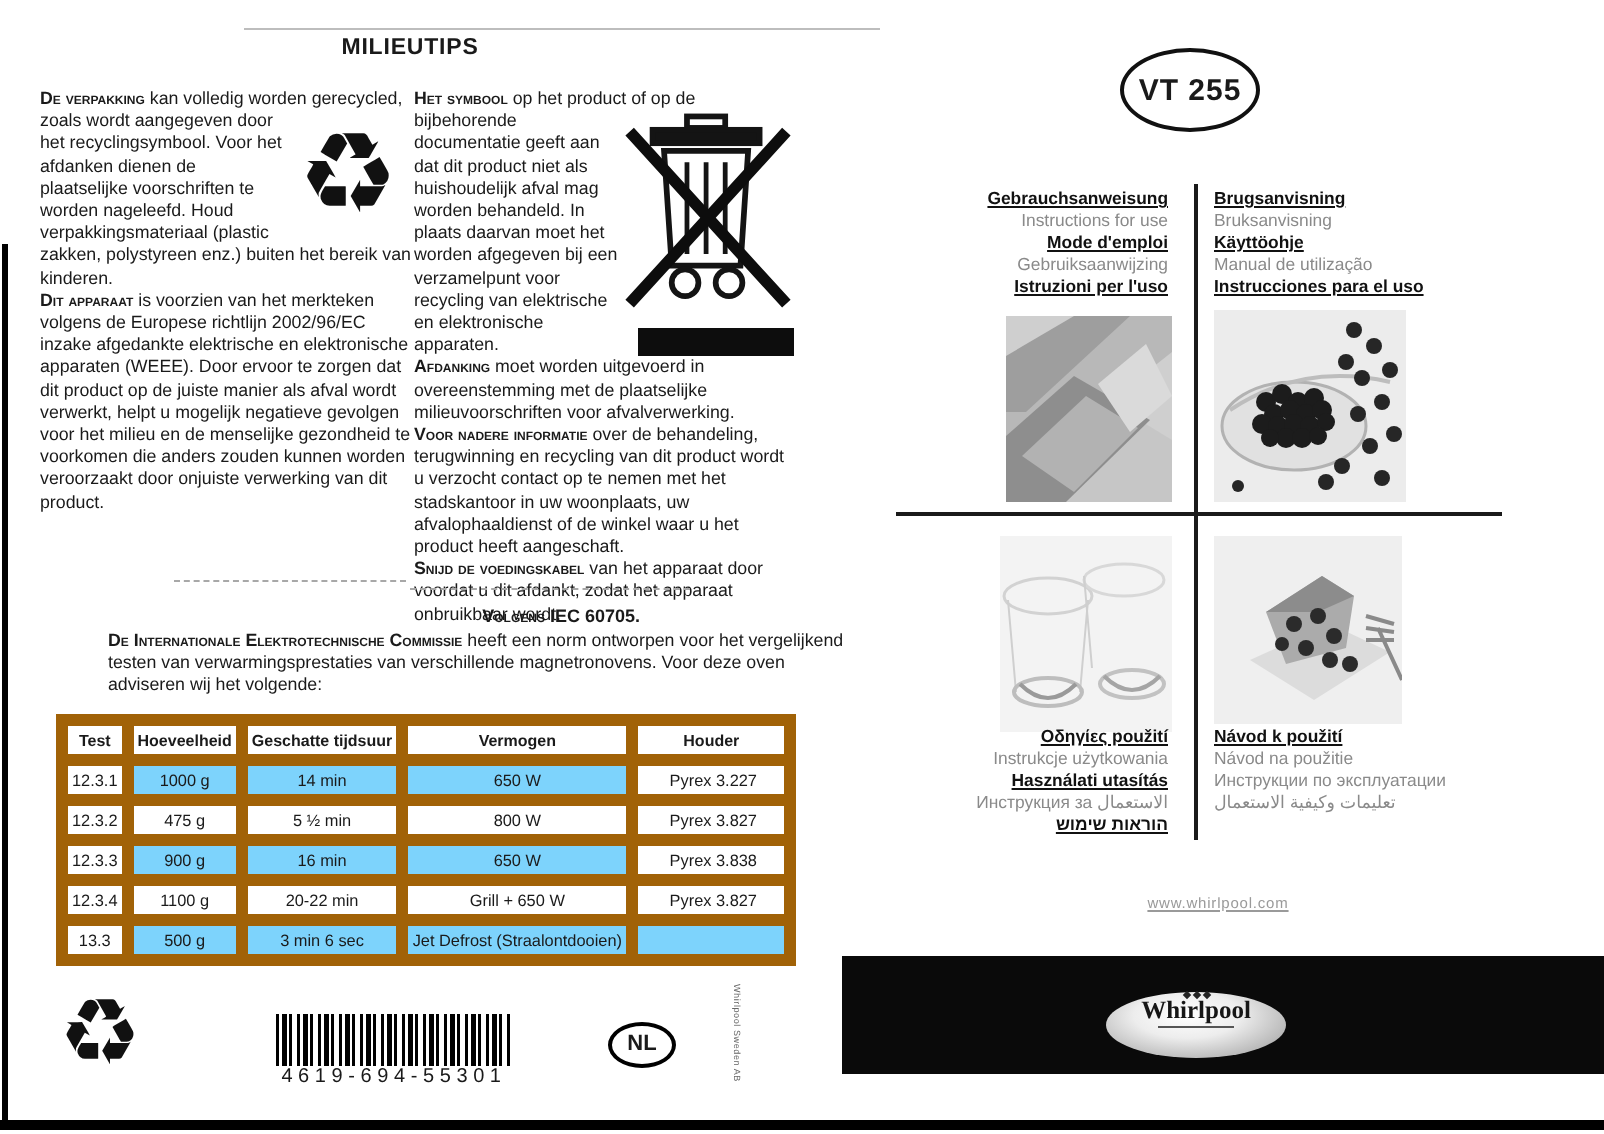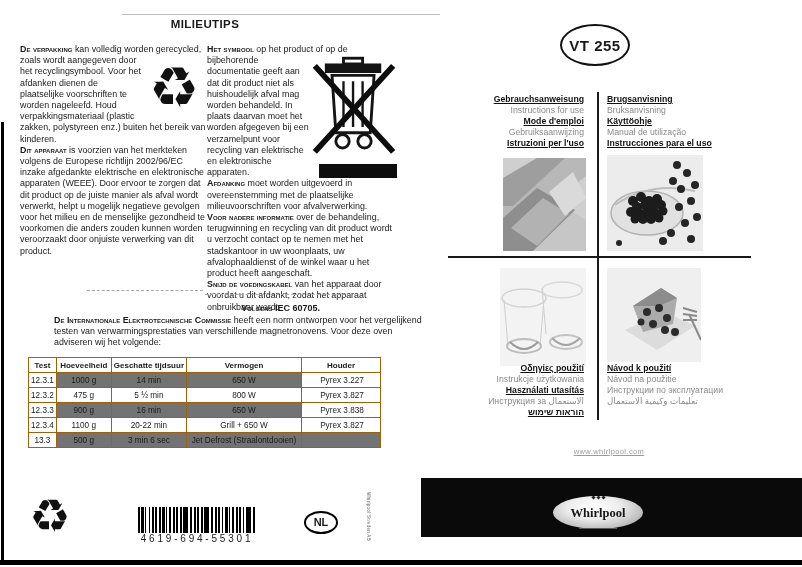--- a/index.html
+++ b/index.html
@@ -24,25 +24,25 @@
   .fbin{float:right;clear:right;width:88px;text-align:right;}
   .weee-bar{width:78px;height:14px;background:#0d0d0d;margin:5px 0 0 auto;}
   .squiggle{border-top:1px dashed #a8a8a8;height:0;}
   .sq1{left:87px;top:290px;width:116px;}
   .sq2{left:205px;top:294px;width:140px;}
 
   .iec-title{left:20px;top:303px;width:300px;text-align:right;font-size:9px;}
   .iec-intro{left:20px;top:315px;width:374px;font-size:8.9px;line-height:11.2px;margin-left:34px;}
 
   table.iec{position:absolute;left:28px;top:357px;border-collapse:collapse;table-layout:fixed;}
-  table.iec th,table.iec td{border:1px solid #a16207;font-size:8.2px;text-align:center;
+  table.iec th,table.iec td{border:6px solid #a16207;font-size:8.2px;text-align:center;
       padding:1px 2px;white-space:nowrap;overflow:hidden;height:12px;}
   table.iec th{font-weight:bold;font-size:8px;}
   table.iec td.houder{text-align:center;padding-left:4px;}
-  table.iec .sh{background:#737373;}
+  table.iec .sh{background:#7dd3fc;}
   .w-test{width:25px;} .w-hoev{width:55px;} .w-tijd{width:74px;} .w-verm{width:115px;} .w-houd{width:79px;}
 
   .recycle2{left:24px;top:490px;width:52px;text-align:center;}
   .recycle2 .recycle-glyph{font-size:46px;line-height:52px;}
   .barcode{left:138px;top:507px;width:118px;height:26px;
      background:repeating-linear-gradient(90deg,#000 0 1.5px,#fff 1.5px 3px,#000 3px 5.5px,#fff 5.5px 6.5px,#000 6.5px 8px,#fff 8px 10.5px);}
   .barcode-digits{left:136px;top:533px;width:122px;text-align:center;font-size:10px;letter-spacing:2.8px;white-space:nowrap;}
   .nl-oval{left:304px;top:511px;width:34px;height:23px;box-sizing:border-box;border:2px solid #000;border-radius:50%;
      text-align:center;font-weight:bold;font-size:11px;line-height:19px;}
   .spine{left:366px;top:492px;height:54px;writing-mode:vertical-rl;font-size:4.5px;color:#666;letter-spacing:.3px;}
@@ -65,21 +65,21 @@
   .ph-tl{left:503px;top:158px;width:83px;height:93px;}
   .ph-tr{left:607px;top:155px;width:96px;height:96px;}
   .ph-bl{left:500px;top:268px;width:86px;height:98px;}
   .ph-br{left:607px;top:268px;width:94px;height:94px;}
 
   .url{left:556px;top:447px;width:106px;text-align:center;font-size:7.5px;color:#9a9a9a;text-decoration:underline;letter-spacing:.4px;}
 
   .band{left:421px;top:478px;width:381px;height:59px;background:#0a0a0a;}
   .logo-oval{position:absolute;left:132px;top:18px;width:90px;height:33px;border-radius:50%;
      background:radial-gradient(ellipse at 45% 35%,#ffffff 0%,#ededed 38%,#bdbdbd 72%,#8f8f8f 100%);
-     display:flex;flex-direction:column;align-items:center;justify-content:space-between;}
+     display:flex;flex-direction:column;align-items:center;justify-content:flex-start;}
   .logo-crown{display:flex;gap:2px;margin-bottom:0px;}
   .logo-crown i{width:3px;height:3px;background:#222;transform:rotate(45deg);}
   .logo-text{font-family:"Liberation Serif","DejaVu Serif",serif;font-weight:bold;font-size:12.5px;color:#161616;line-height:12px;}
   .logo-sub{width:38px;height:1.5px;background:#555;margin-top:1.5px;}
 </style>
 </head>
 <body>
 
 <div id="canvas">
 

